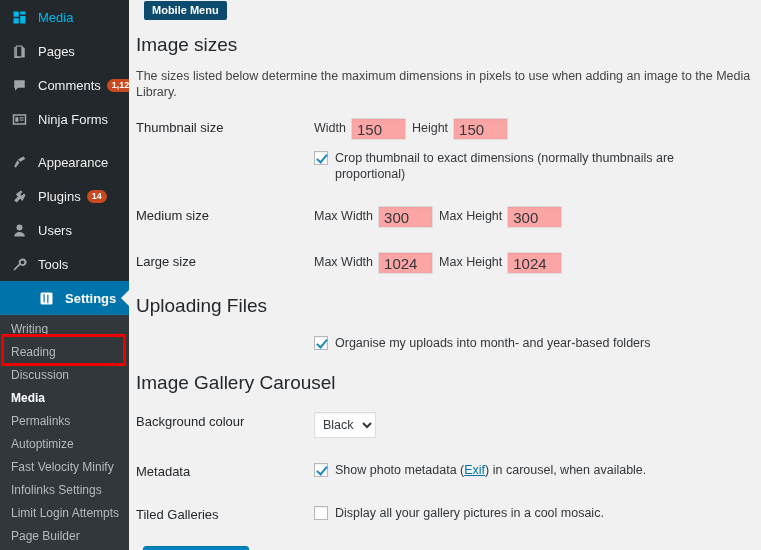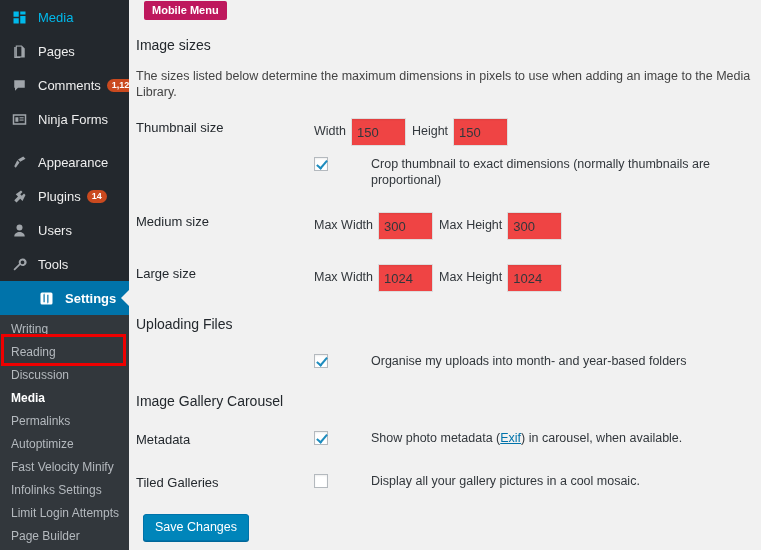--- a/index.html
+++ b/index.html
@@ -94,33 +94,33 @@
   
   .main {
     flex: 1 1 auto;
     background: #f1f1f1;
     position: relative;
     overflow: hidden;
   }
   .mobile-menu-btn {
     position: absolute;
     left: 15px; top: 1px;
-    background: #be185d;
+    background: #0c4a6e;
     color: #fff;
     font-size: 11px;
     font-weight: bold;
     padding: 3px 8px 4px 8px;
     border-radius: 2px;
     line-height: 12px;
     text-align: right;
   }
   .content { padding: 25px 0 0 7px; }
 
   h2.section-title {
-    font-size: 14px;
+    font-size: 19px;
     font-weight: normal;
     color: #23282d;
     margin: 0;
     padding: 9px 0 0 0;
     line-height: 22px;
   }
   p.section-desc {
     font-size: 12.5px;
     color: #444;
     margin: 12px 0 0 0;
@@ -140,26 +140,26 @@
   table.form-table td {
     padding: 12px 10px 12px 0;
     vertical-align: top;
     font-size: 12.5px;
     color: #32373c;
   }
   .lbl { font-size: 12.5px; color: #32373c; }
   input.num {
     width: 55px;
     height: 22px;
-    font-size: 13px;
+    font-size: 15px;
     font-family: "Liberation Sans", sans-serif;
     color: #32373c;
     border: 1px solid #ddd;
-    background: #ef4444;
-    padding: 13px 5px;
+    background: #fca5a5;
+    padding: 1px 5px;
     margin: 0 6px 0 5px;
     box-shadow: inset 0 1px 2px rgba(0,0,0,.07);
     vertical-align: middle;
   }
   .cb-row { display: flex; align-items: flex-start; }
   .cb {
     width: 14px; height: 14px; flex: 0 0 14px;
     border: 1px solid #b4b9be;
     background: #fff;
     margin: 1px 7px 0 0;
@@ -169,21 +169,21 @@
   }
   .cb.checked:after {
     content: "";
     position: absolute;
     left: 4px; top: 0px;
     width: 4px; height: 9px;
     border: solid #1e8cbe;
     border-width: 0 2px 2px 0;
     transform: rotate(40deg);
   }
-  .cb-text { font-size: 12.5px; color: #32373c; line-height: 16px; margin-left: 36px; }
+  .cb-text { font-size: 12.5px; color: #32373c; line-height: 16px; }
   a.exif-link { color: #0073aa; text-decoration: underline; }
 
   select.colour-select {
     font-size: 12.5px;
     font-family: "Liberation Sans", sans-serif;
     color: #32373c;
     border: 1px solid #ddd;
     background: #fff;
     height: 26px;
     padding: 2px 4px;
@@ -364,20 +364,26 @@
             </td>
           </tr>
         </tbody>
       </table>
 
       <h2 class="section-title">Image Gallery Carousel</h2>
 
       <table class="form-table">
         <tbody>
           <tr>
+            <th>Background colour</th>
+            <td>
+              <select class="colour-select" id="colour-select"><option value="Black">Black</option><option value="White">White</option></select>
+            </td>
+          </tr>
+          <tr>
             <th>Metadata</th>
             <td>
               <div class="cb-row">
                 <span id="cb-metadata" class="cb checked"></span>
                 <span class="cb-text"><span>Show photo metadata (</span><a href="#" class="exif-link">Exif</a><span>) in carousel, when available.</span></span>
               </div>
             </td>
           </tr>
           <tr>
             <th>Tiled Galleries</th>

